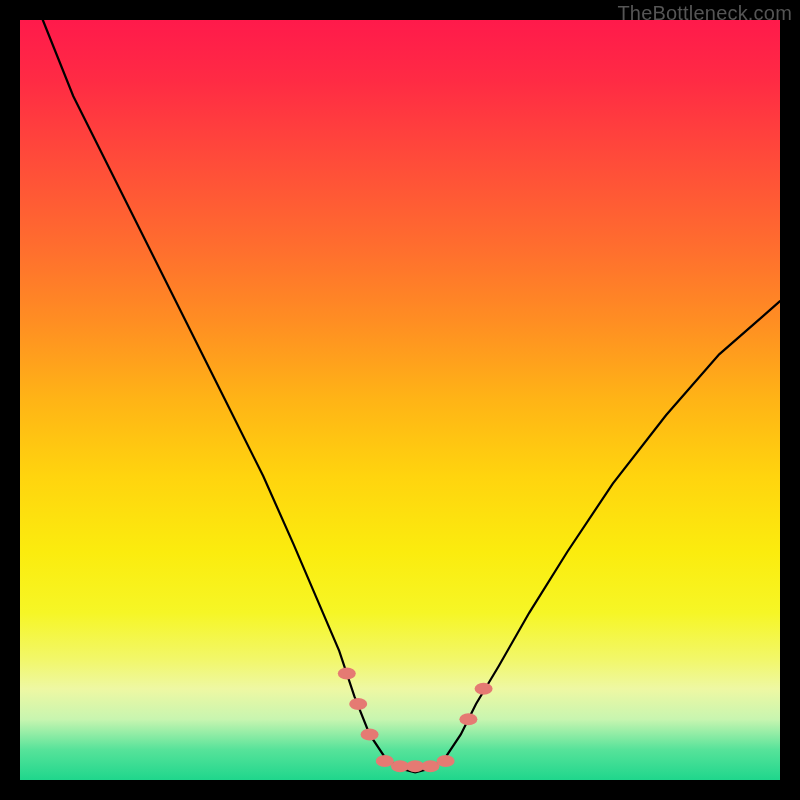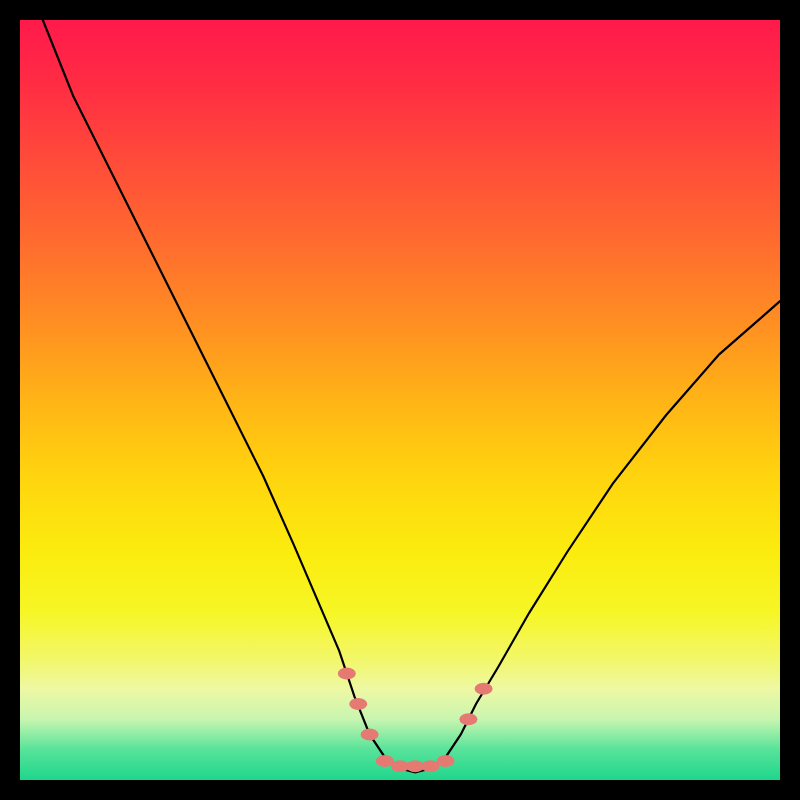--- a/index.html
+++ b/index.html
@@ -84,13 +84,14 @@
           <ellipse cx="364.8" cy="741.0" rx="9" ry="6" class="marker"></ellipse>
           <ellipse cx="380.0" cy="746.3" rx="9" ry="6" class="marker"></ellipse>
           <ellipse cx="395.2" cy="746.3" rx="9" ry="6" class="marker"></ellipse>
           <ellipse cx="410.4" cy="746.3" rx="9" ry="6" class="marker"></ellipse>
           <ellipse cx="425.6" cy="741.0" rx="9" ry="6" class="marker"></ellipse>
           <ellipse cx="448.4" cy="699.2" rx="9" ry="6" class="marker"></ellipse>
           <ellipse cx="463.6" cy="668.8" rx="9" ry="6" class="marker"></ellipse>
         </g>
     </svg>
   </div>
+  <div class="watermark">TheBottleneck.com</div>
 </div>
 
 </body></html>

